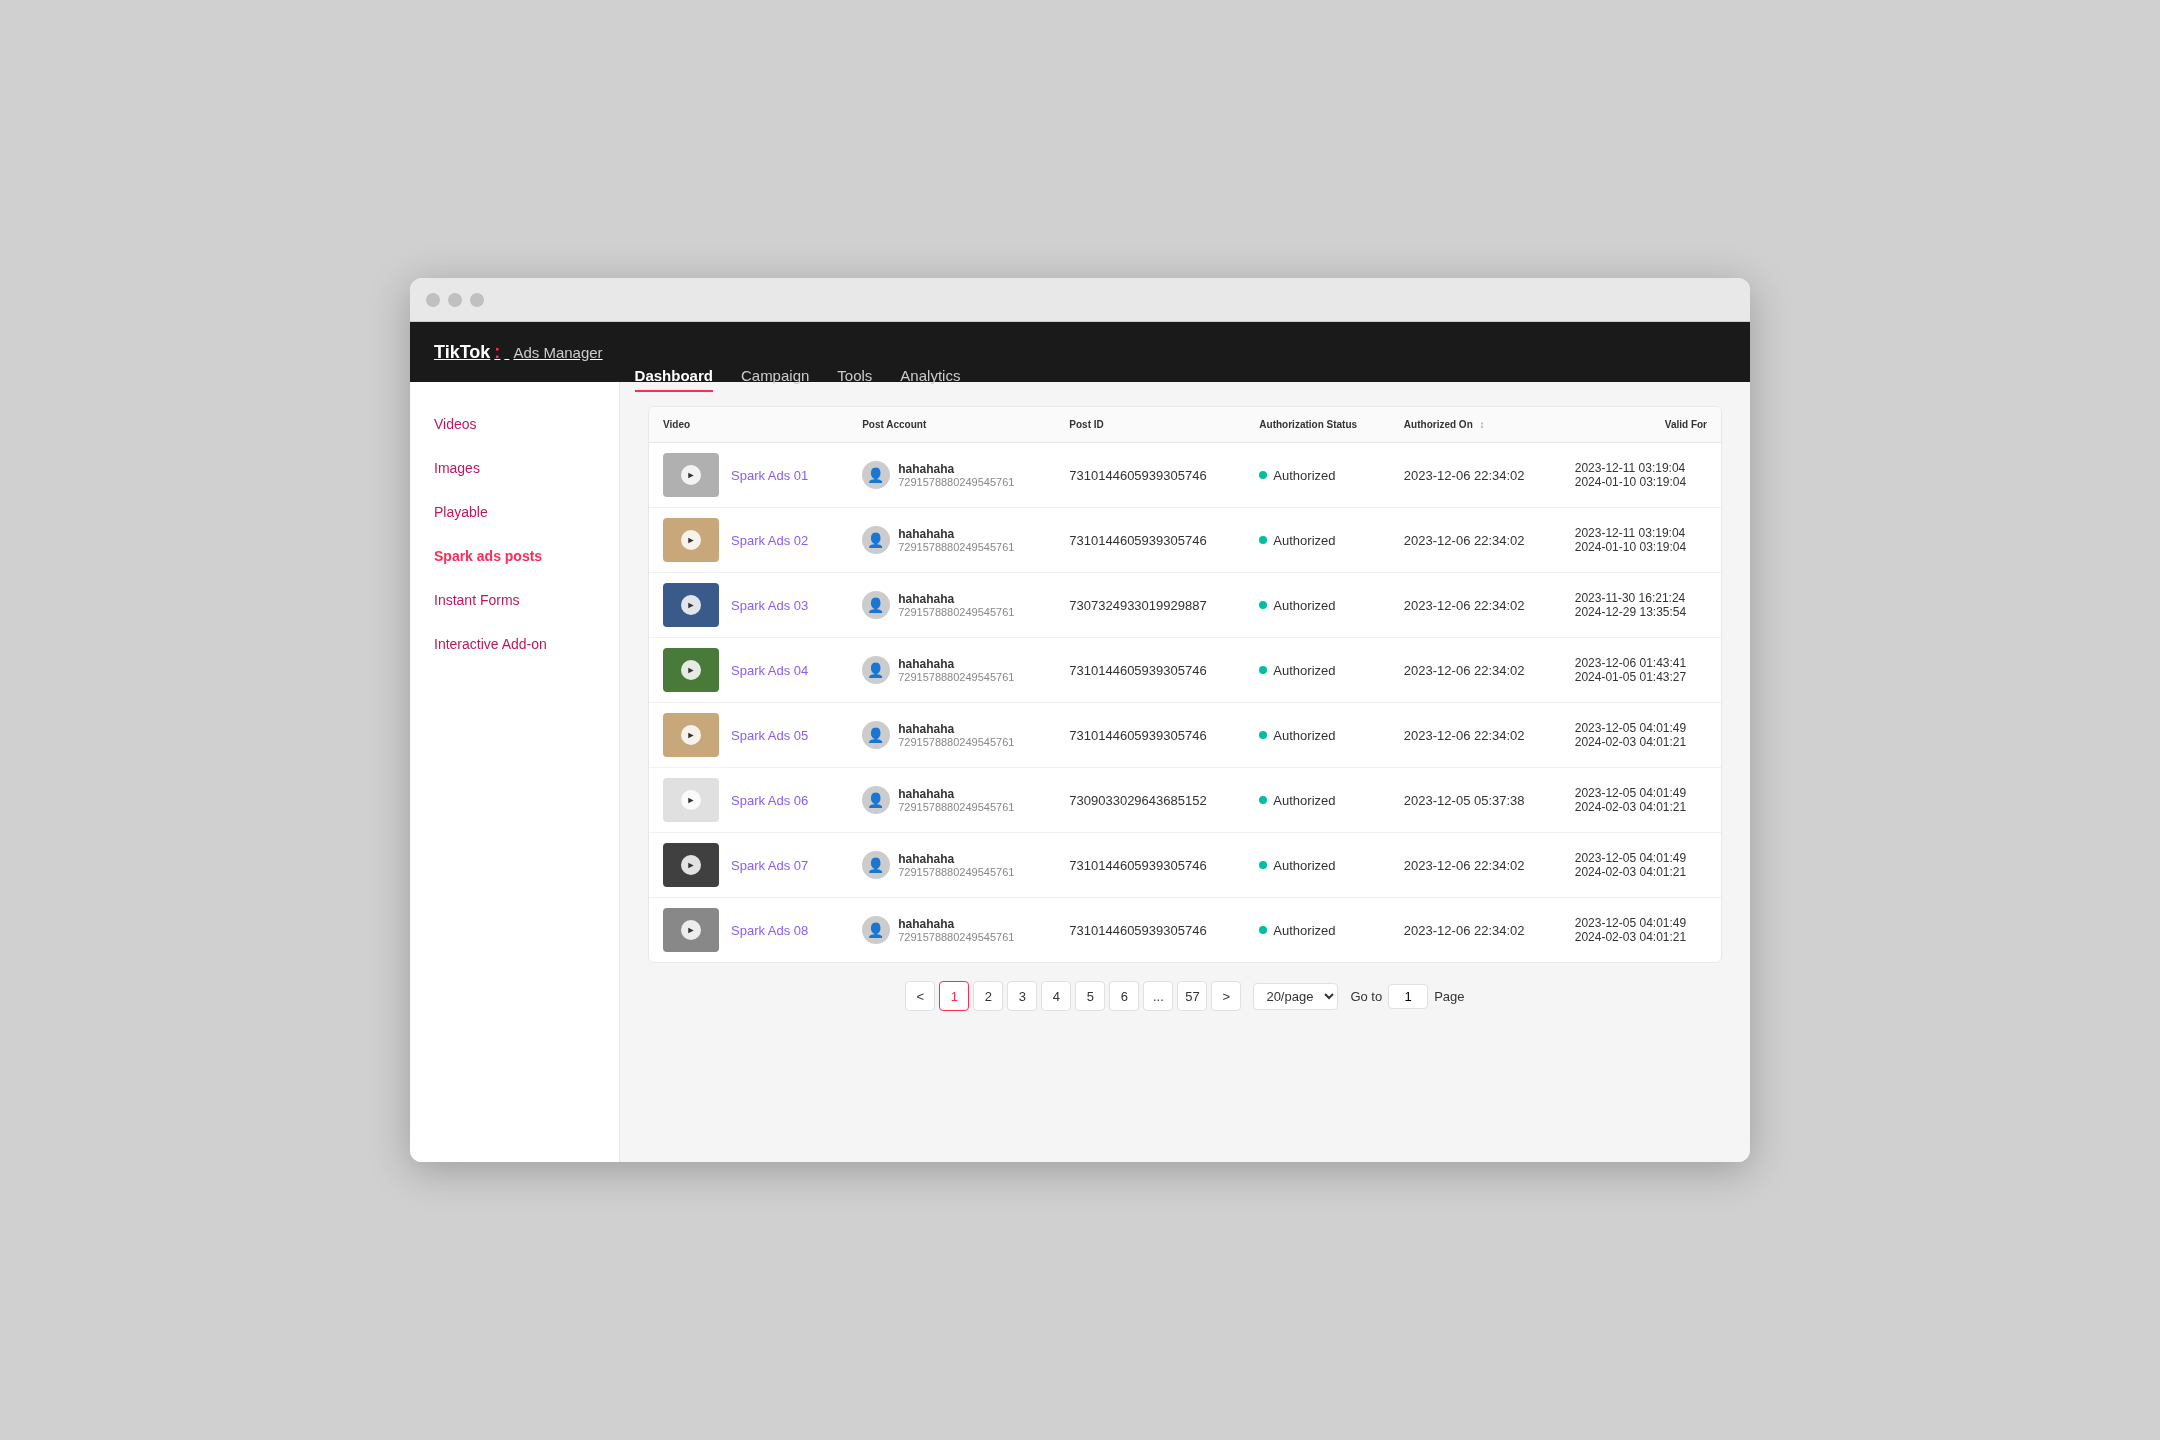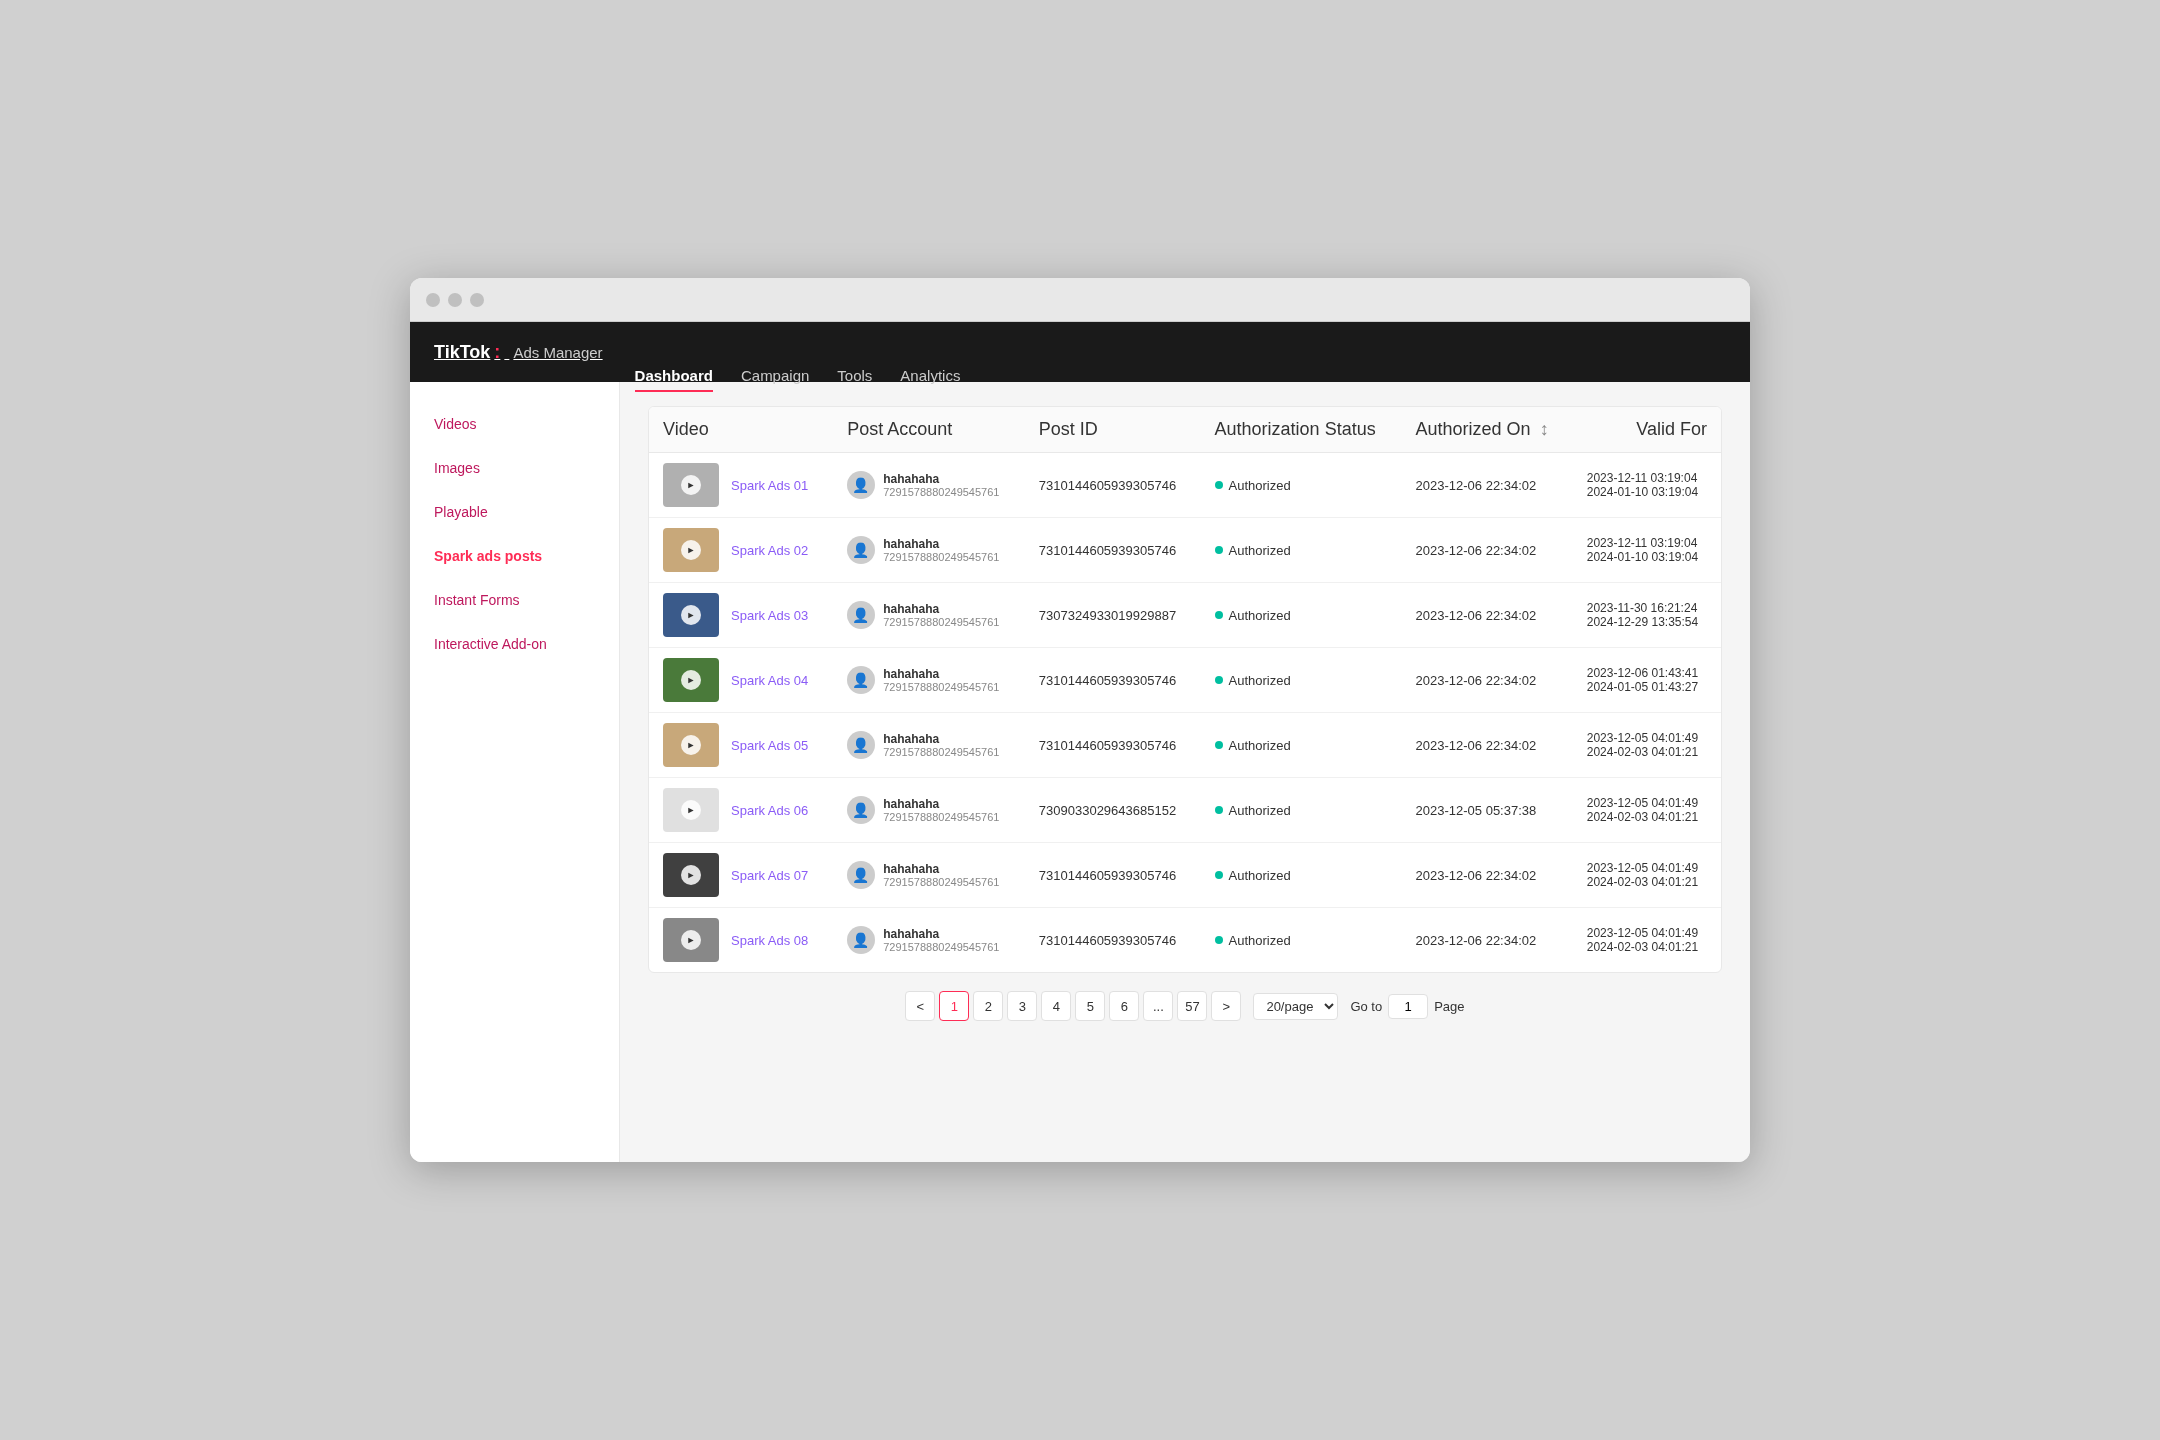--- a/index.html
+++ b/index.html
@@ -176,23 +176,23 @@
       border-collapse: collapse;
       font-size: 13px;
     }
     thead tr {
       background: #fafafa;
       border-bottom: 1px solid #e8e8e8;
     }
     th {
       padding: 12px 14px;
       text-align: left;
-      font-weight: 400;
+      font-weight: 700;
       color: #333;
-      font-size: 18px;
+      font-size: 10px;
       white-space: nowrap;
     }
     th.right { text-align: right; }
     td {
       padding: 10px 14px;
       border-bottom: 1px solid #f0f0f0;
       color: #333;
       vertical-align: middle;
     }
     tr:last-child td { border-bottom: none; }

